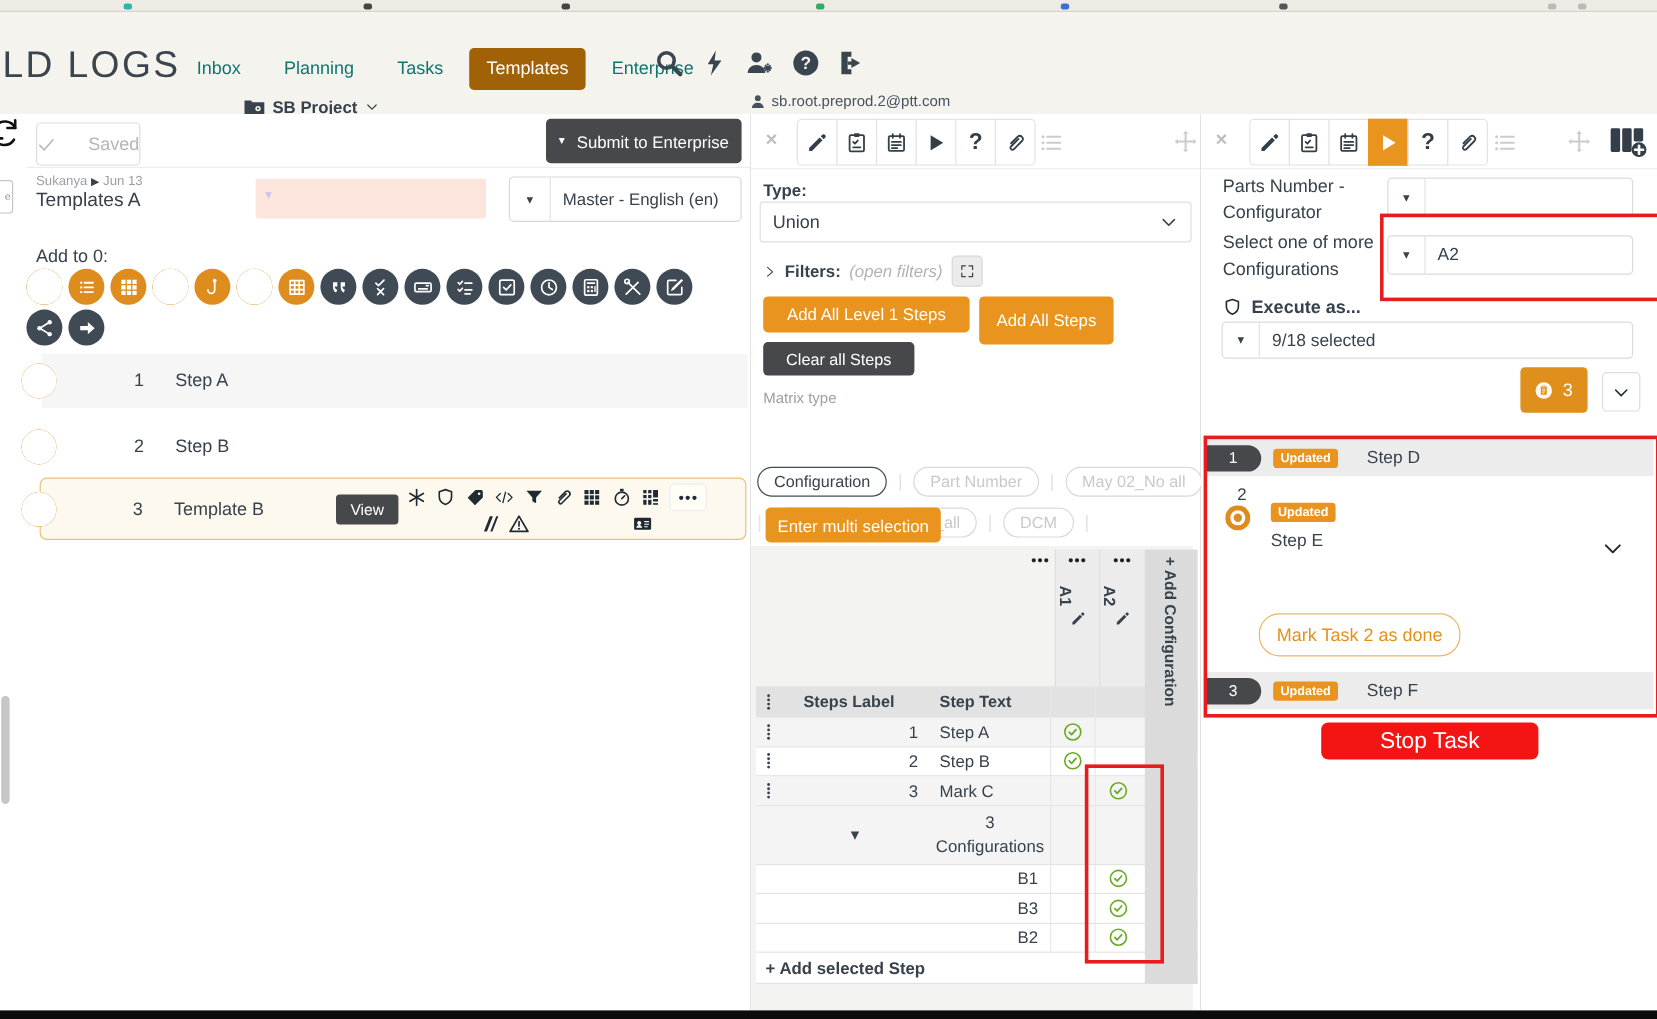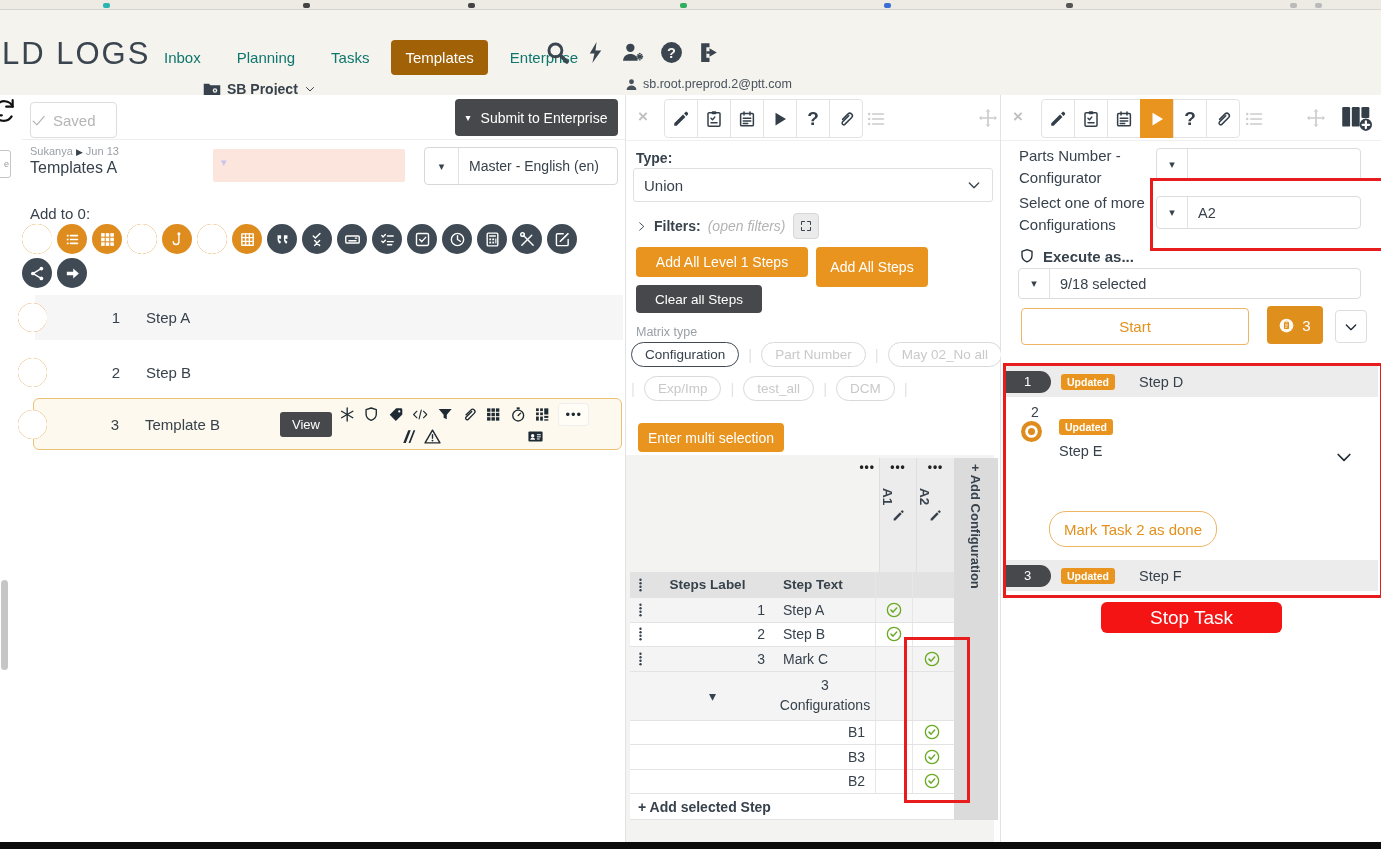--- a/index.html
+++ b/index.html
@@ -30,21 +30,21 @@
   .tb{width:32px;height:37px;background:#fff;border:1px solid #e3e3e3;margin-left:-1px;display:flex;align-items:center;justify-content:center;color:#333e48;cursor:pointer;}
   .tb:first-child{border-radius:4px 0 0 4px;margin-left:0;}
   .tb:last-child{border-radius:0 4px 4px 0;}
   .tb.active{background:#e8941e;border-color:#e8941e;color:#fff;}
   .tb .ic{width:18px;height:18px;}
   .tb .qmark{font-size:19px;font-weight:bold;}
   .grayic{position:absolute;color:#ccc;}
   .grayic .ic{width:20px;height:20px;}
   
   #saved-btn{position:absolute;left:30px;top:7px;width:85px;height:34px;border:1px solid #ddd;border-radius:4px;background:#fff;
-             display:flex;align-items:center;justify-content:flex-start;gap:7px;color:#b5b5b5;font-size:15px;}
+             display:flex;align-items:center;justify-content:space-between;gap:7px;color:#b5b5b5;font-size:15px;}
   #saved-btn .ic{width:15px;height:15px;}
   #submit-btn{position:absolute;left:455px;top:4px;width:163px;height:37px;background:#47484b;border-radius:4px;color:#fff;
               display:flex;align-items:center;justify-content:center;gap:10px;font-size:14px;cursor:pointer;}
   #lp-divider{position:absolute;left:22px;top:44px;width:603px;border-top:1px solid #ededed;}
   #meta-line{position:absolute;left:30px;top:50px;font-size:11px;color:#9aa0a6;}
   #meta-line .play{color:#37424c;font-size:9px;}
   #template-title{position:absolute;left:30px;top:64px;font-size:16px;color:#37424c;}
   #pink-box{position:absolute;left:213px;top:54px;width:192px;height:33px;background:#fbe5dc;border-radius:2px;}
   #pink-box span{position:absolute;left:8px;top:7px;color:#c9c4ef;font-size:11px;}
   #lang-dd{position:absolute;left:424px;top:52px;width:192px;height:36px;border:1px solid #d8d8d8;border-radius:4px;background:#fff;
@@ -83,21 +83,21 @@
   #filters-row .chev{width:11px;height:11px;color:#37424c;}
   #filters-row b{font-weight:bold;}
   #filters-row .hint{font-style:italic;color:#b3b3b3;}
   #expand-btn{width:24px;height:24px;background:#ebebeb;border:1px solid #d7d7d7;border-radius:4px;display:flex;align-items:center;justify-content:center;color:#37424c;cursor:pointer;}
   #expand-btn .ic{width:12px;height:12px;}
   .obtn{position:absolute;background:#e8941e;color:#fff;border-radius:4px;font-size:14px;display:flex;align-items:center;justify-content:center;cursor:pointer;}
   #btn-lvl1{left:10px;top:152px;width:172px;height:30px;}
   #btn-all{left:190px;top:152px;width:112px;height:40px;}
   #btn-clear{position:absolute;left:10px;top:190px;width:126px;height:28px;background:#47484b;color:#fff;border-radius:4px;font-size:13.5px;display:flex;align-items:center;justify-content:center;cursor:pointer;}
   #matrix-label{position:absolute;left:10px;top:230px;font-size:12.5px;color:#9aa0a6;}
-  .chiprow{position:absolute;left:5px;display:flex;align-items:center;gap:9px;}
+  .chiprow{position:absolute;left:5px;display:flex;align-items:center;gap:9px;margin-top:47px;}
   #chiprow1{top:247px;} #chiprow2{top:281px;}
   .chip{border:1px solid #d9d9d9;color:#c9c9c9;border-radius:14px;font-size:13.5px;padding:4px 13px;white-space:nowrap;cursor:pointer;background:#fff;}
   .chip.active{border:1.5px solid #404b55;color:#37424c;}
   .chipsep{color:#e3e3e3;font-size:15px;}
   #btn-multi{left:12px;top:328px;width:146px;height:29px;}
   #matrix-bg{position:absolute;left:0;top:360px;width:368px;height:387px;background:#f3f3f2;}
   #mtable{position:absolute;left:4px;top:363px;width:368px;font-size:14px;}
   .hdr-zone{position:relative;height:114px;}
   .acolhead{position:absolute;top:0;height:114px;background:#ececec;border-left:1px solid #dfdfdf;box-sizing:border-box;text-align:center;}
   .acolhead .dots{font-size:12px;font-weight:bold;letter-spacing:1px;color:#222;margin-top:2px;}
@@ -1008,21 +1008,20 @@
             <path d="M12 2.5 19.5 5v6.2c0 4.6-3.1 7.8-7.5 9.5-4.4-1.7-7.5-4.9-7.5-9.5V5z" stroke="currentColor" fill="none" stroke-width="2" stroke-linecap="round" stroke-linejoin="round"></path>
           </svg>
         </span>
       <span>Execute as...</span>
     </div>
     <div class="rdd" id="dd-exec">
       <span class="seg">▾</span>
       <span class="val">9/18 selected</span>
     </div>
 
-    <div id="start-btn">Start</div>
     <div id="count-btn">
       <span class="ic">
           <svg viewBox="0 0 24 24">
             <circle cx="12" cy="12" r="11" fill="#fff" opacity="0.95"></circle>
             <rect x="8" y="6.5" width="8" height="11" rx="1" fill="#df8f1b"></rect>
             <rect x="10.3" y="5" width="3.4" height="2.6" rx="0.8" fill="#fff" stroke="#df8f1b" stroke-width="0.8"></rect>
             <g stroke="#fff" stroke-width="1.1">
               <line x1="9.8" y1="10" x2="14.2" y2="10"></line>
               <line x1="9.8" y1="12.5" x2="14.2" y2="12.5"></line>
               <line x1="9.8" y1="15" x2="13" y2="15"></line>

